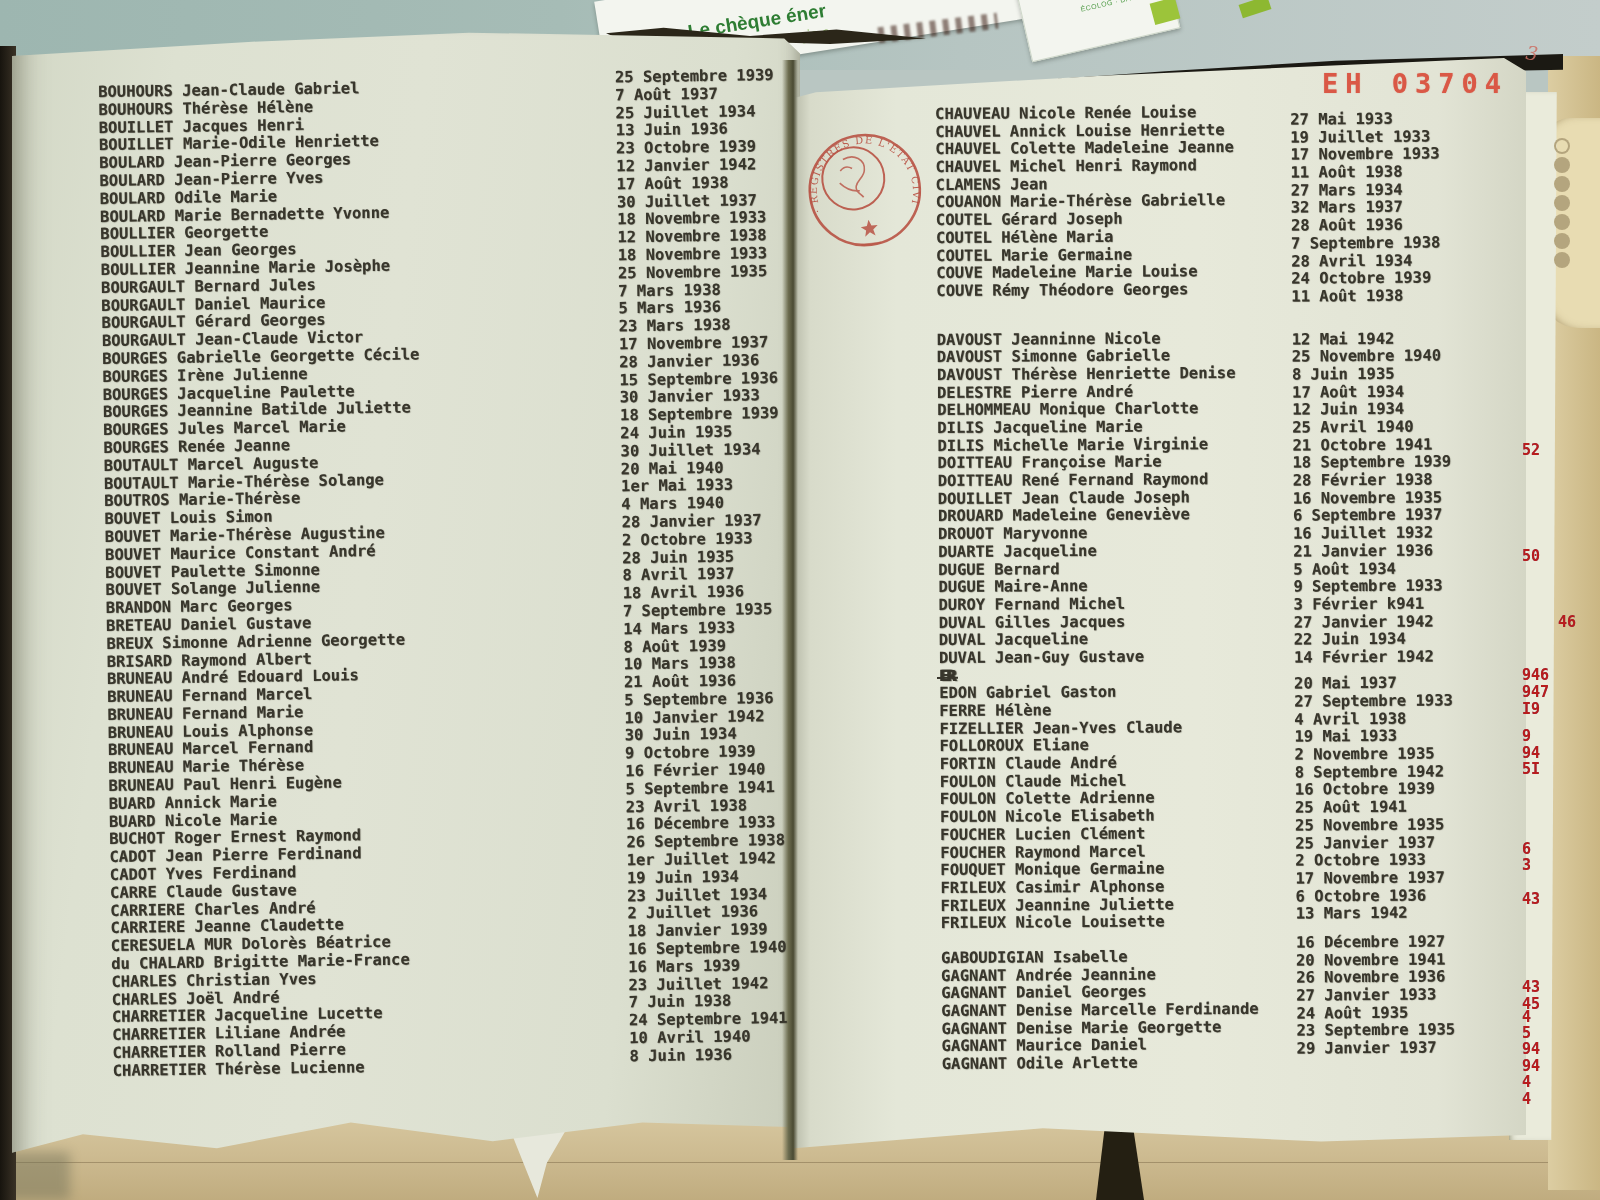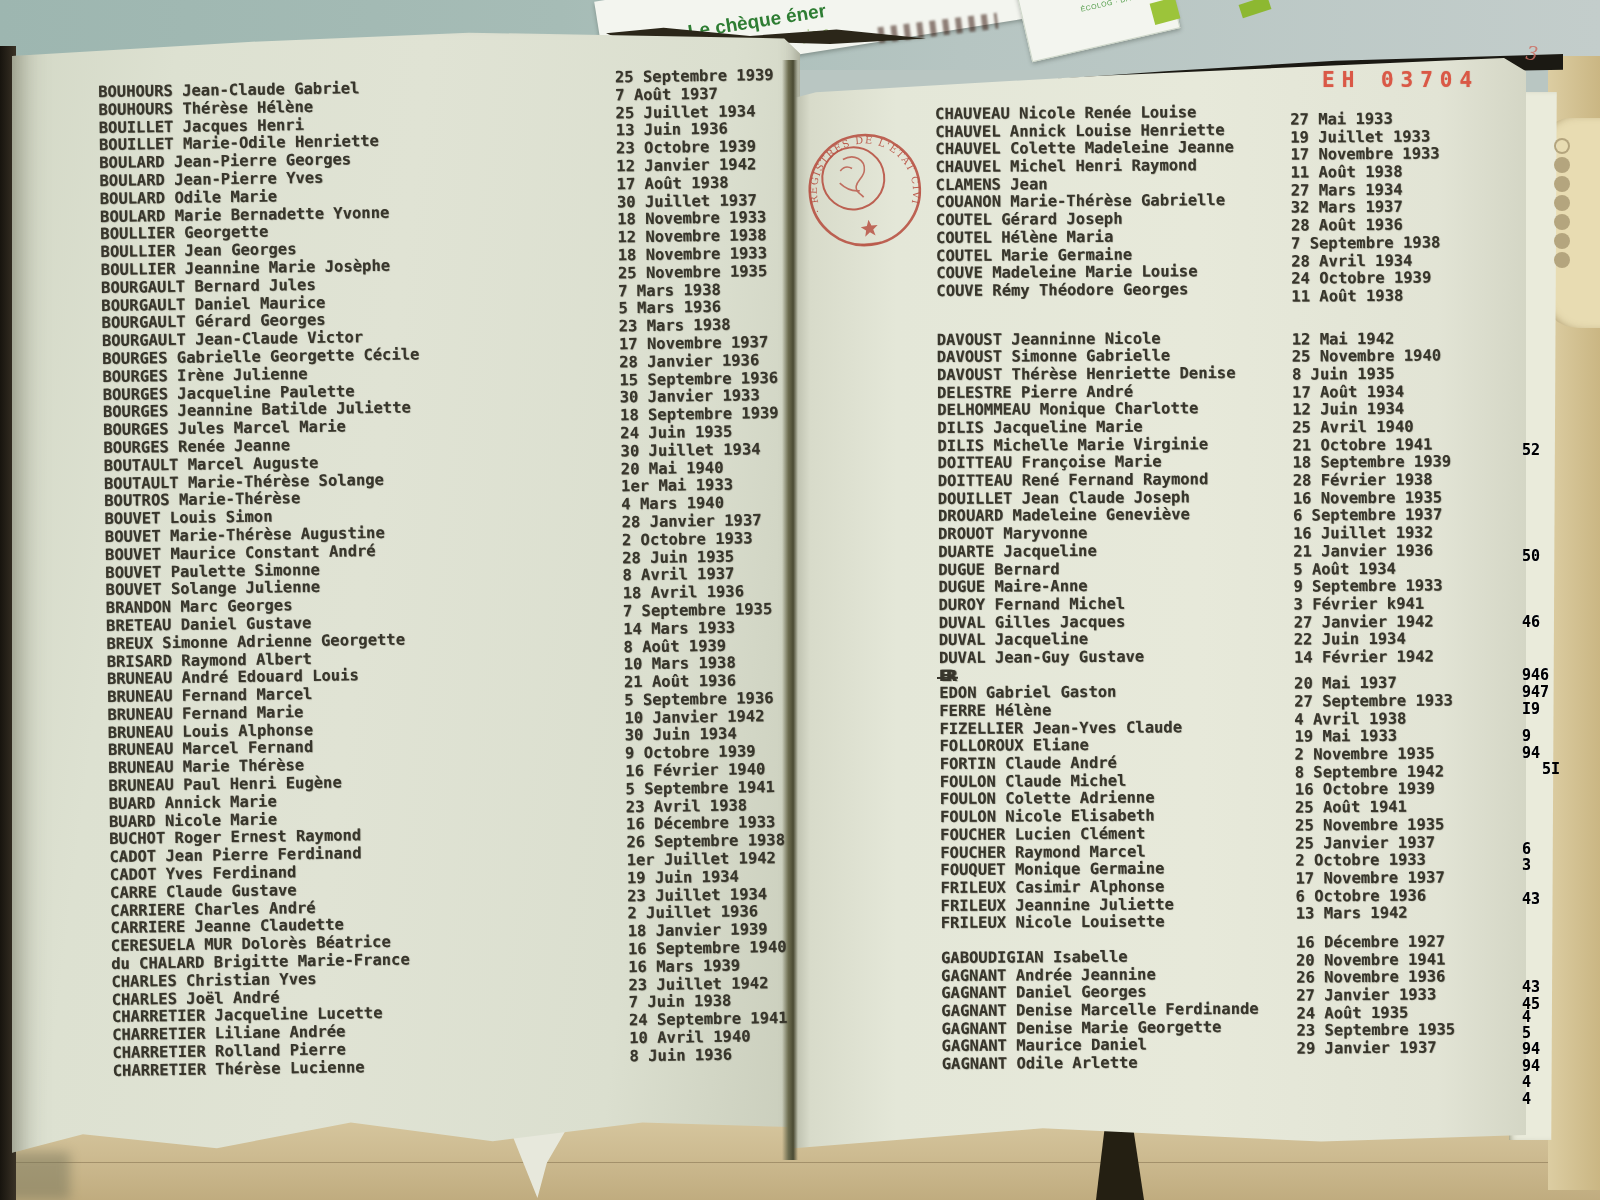--- a/index.html
+++ b/index.html
@@ -60,21 +60,21 @@
     background:linear-gradient(90deg,rgba(70,70,45,0) 0%,#6d6d50 40%,#4a4a33 70%,rgba(74,74,51,0) 100%);}
 
   
   .tan-strip{position:absolute;left:1548px;top:56px;width:52px;height:1134px;
     background:linear-gradient(90deg,#dccda2,#cab683);}
   .curl{position:absolute;left:1542px;top:118px;width:58px;height:210px;background:#e8dcb2;
     border-radius:28px 0 0 36px;box-shadow:inset 6px 0 8px -4px rgba(120,95,50,.6);}
   .num-strip{position:absolute;left:1512px;top:92px;width:42px;height:1048px;background:#eaebdb;
     box-shadow:inset 5px 0 6px -4px rgba(80,80,50,.55);transform:rotate(.3deg);}
   .edge-nums{position:absolute;left:1518px;top:0;width:60px;height:1200px;overflow:hidden;}
-  .edge-num{position:absolute;left:4px;color:#000000;font-weight:bold;font-size:15px;
+  .edge-num{position:absolute;left:4px;color:#b91c1c;font-weight:bold;font-size:15px;
     text-shadow:0 0 .6px rgba(40,60,140,.6);}
   .holes{position:absolute;left:1556px;top:140px;width:12px;height:12px;border-radius:50%;
     background:transparent;box-shadow:0 0 0 2px #b4a57e,0 19px 0 0 transparent,
       0 19px 0 2px #b4a57e,0 38px 0 2px #b4a57e,0 57px 0 2px #b4a57e,
       0 76px 0 2px #b4a57e,0 95px 0 2px #b4a57e,0 114px 0 2px #b4a57e;}
 
   
   .tw{color:#38362c;font-weight:bold;font-size:15.5px;
       text-shadow:.5px .4px .8px rgba(45,42,30,.55);}
   .row{white-space:nowrap;height:var(--lh);}
@@ -94,21 +94,21 @@
   .blockG .dt{transform:translateY(-13px);}
   .er-line{height:17.7px;}
   .strike{position:relative;letter-spacing:-2px;
     text-shadow:1.2px 0 0 #38362c,2.2px .4px .8px rgba(45,42,30,.8);}
   .strike::after{content:"";position:absolute;left:-2px;right:-4px;top:55%;height:2.4px;background:#38362c;}
 
   
   .stamp{position:absolute;left:790px;top:124px;width:152px;height:152px;
     transform:rotate(-7deg);opacity:.85;}
   
-  .code{position:absolute;left:1322px;top:68px;color:#da5846;font-size:21px;font-weight:bold;
+  .code{position:absolute;left:1322px;top:68px;color:#da5846;font-size:27px;font-weight:bold;
     letter-spacing:7px;text-shadow:0 0 1px rgba(200,60,40,.55);}
   .page-num{position:absolute;left:1526px;top:42px;color:#cc6f63;font-size:19px;
     font-family:"DejaVu Serif",serif;font-style:italic;transform:rotate(8deg);opacity:.85;}
 
   .shadow-bl{position:absolute;left:0;top:1152px;width:70px;height:48px;
     background:#6e6e55;opacity:.45;filter:blur(6px);}
 </style>
 </head>
 <body>
 
@@ -589,33 +589,33 @@
         </div>
       </div>
   </div>
 
   <div class="edge-nums">
 
       <span class="edge-num" style="top: 441px;">52</span>
 
       <span class="edge-num" style="top: 547px; text-align: center;">50</span>
 
-      <span class="edge-num" style="top: 613px;">46</span>
+      <span class="edge-num" style="top: 613px; margin-left: 36px;">46</span>
 
       <span class="edge-num" style="top: 666px;">946</span>
 
       <span class="edge-num" style="top: 683px;">947</span>
 
       <span class="edge-num" style="top: 700px;">I9</span>
 
       <span class="edge-num" style="top: 727px;">9</span>
 
       <span class="edge-num" style="top: 744px;">94</span>
 
-      <span class="edge-num" style="top: 760px; margin-left: 20px;">5I</span>
+      <span class="edge-num" style="top: 760px;">5I</span>
 
       <span class="edge-num" style="top: 840px;">6</span>
 
       <span class="edge-num" style="top: 856px;">3</span>
 
       <span class="edge-num" style="top: 890px;">43</span>
 
       <span class="edge-num" style="top: 978px;">43</span>
 
       <span class="edge-num" style="top: 995px;">45</span>

